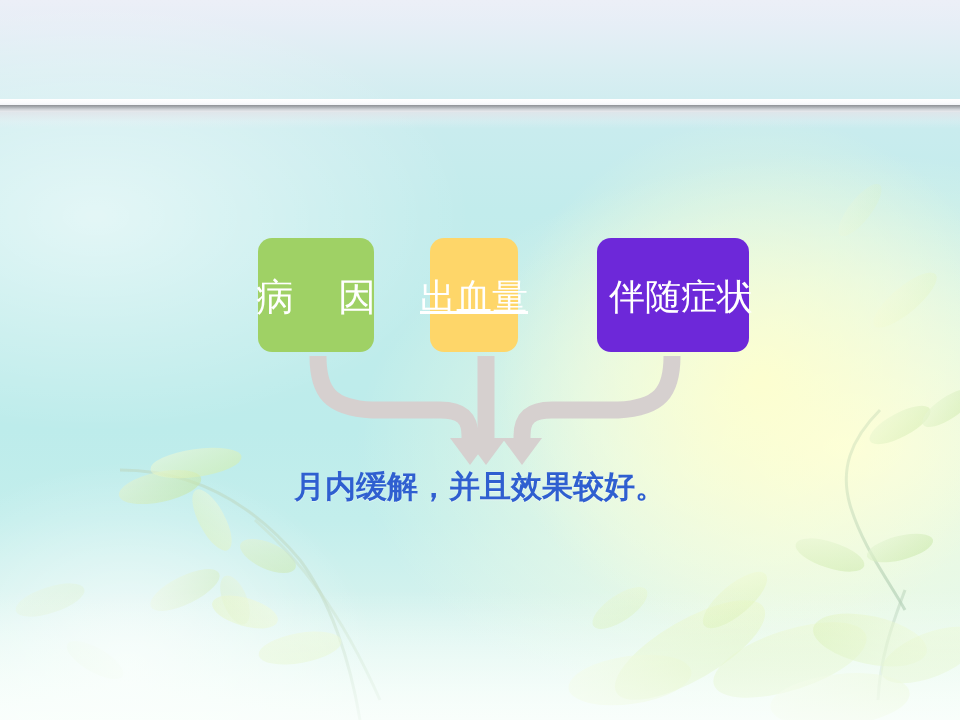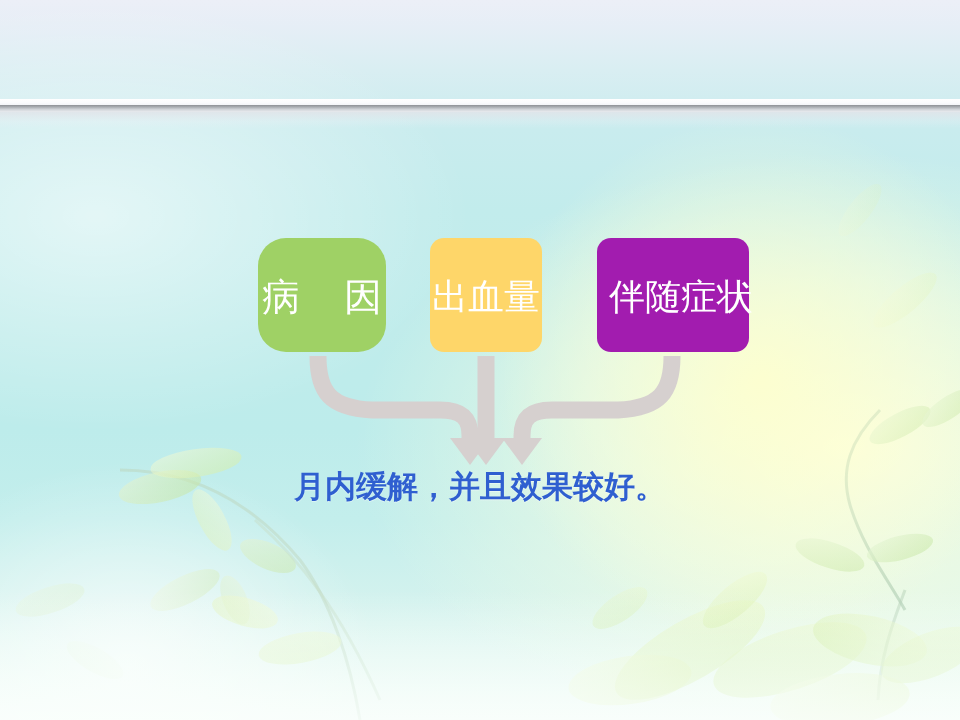--- a/index.html
+++ b/index.html
@@ -118,25 +118,25 @@
     font-weight: 500;
     letter-spacing: 1px;
     white-space: nowrap;
     font-family: "DejaVu Sans", "Liberation Sans", sans-serif;
   }
   .cbox .cbox-label {
     display: block;
     line-height: 1;
     transform: translateY(2px);
   }
-  #box-cause   { left: 258px; top: 238px; width: 128px; height: 114px; background: #9fd165; border-radius: 28px; }
+  #box-cause   { left: 258px; top: 238px; width: 116px; height: 114px; background: #9fd165; }
   #box-cause .cbox-label { letter-spacing: 16px; text-indent: 16px; }
-  #box-volume  { left: 430px; top: 238px; width: 112px; height: 114px; background: #fed669; }
+  #box-volume  { left: 430px; top: 238px; width: 88px; height: 114px; background: #fed669; text-decoration: underline; }
   #box-volume .cbox-label { font-size: 36px; letter-spacing: 0px; }
-  #box-symptom { left: 597px; top: 238px; width: 152px; height: 114px; background: #a21caf; }
+  #box-symptom { left: 597px; top: 238px; width: 152px; height: 114px; background: #6d28d9; }
   #box-symptom .cbox-label {
     font-size: 36px;
     letter-spacing: 0px;
     transform: translate(8px, 2px);
   }
 
   
   .arrows {
     position: absolute;
     left: 0; top: 352px;

